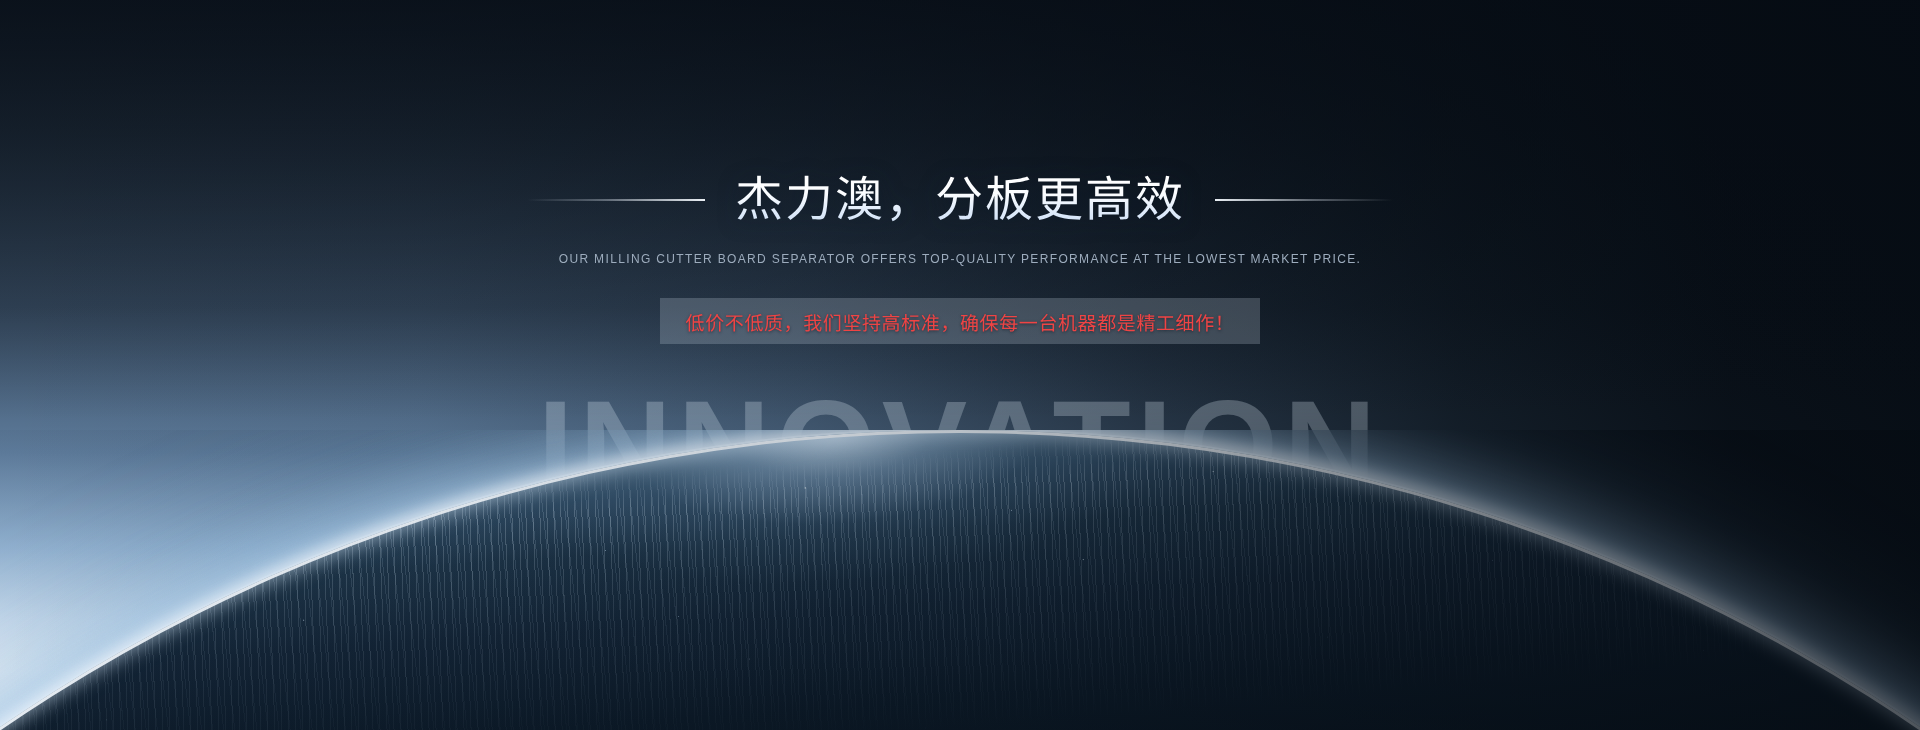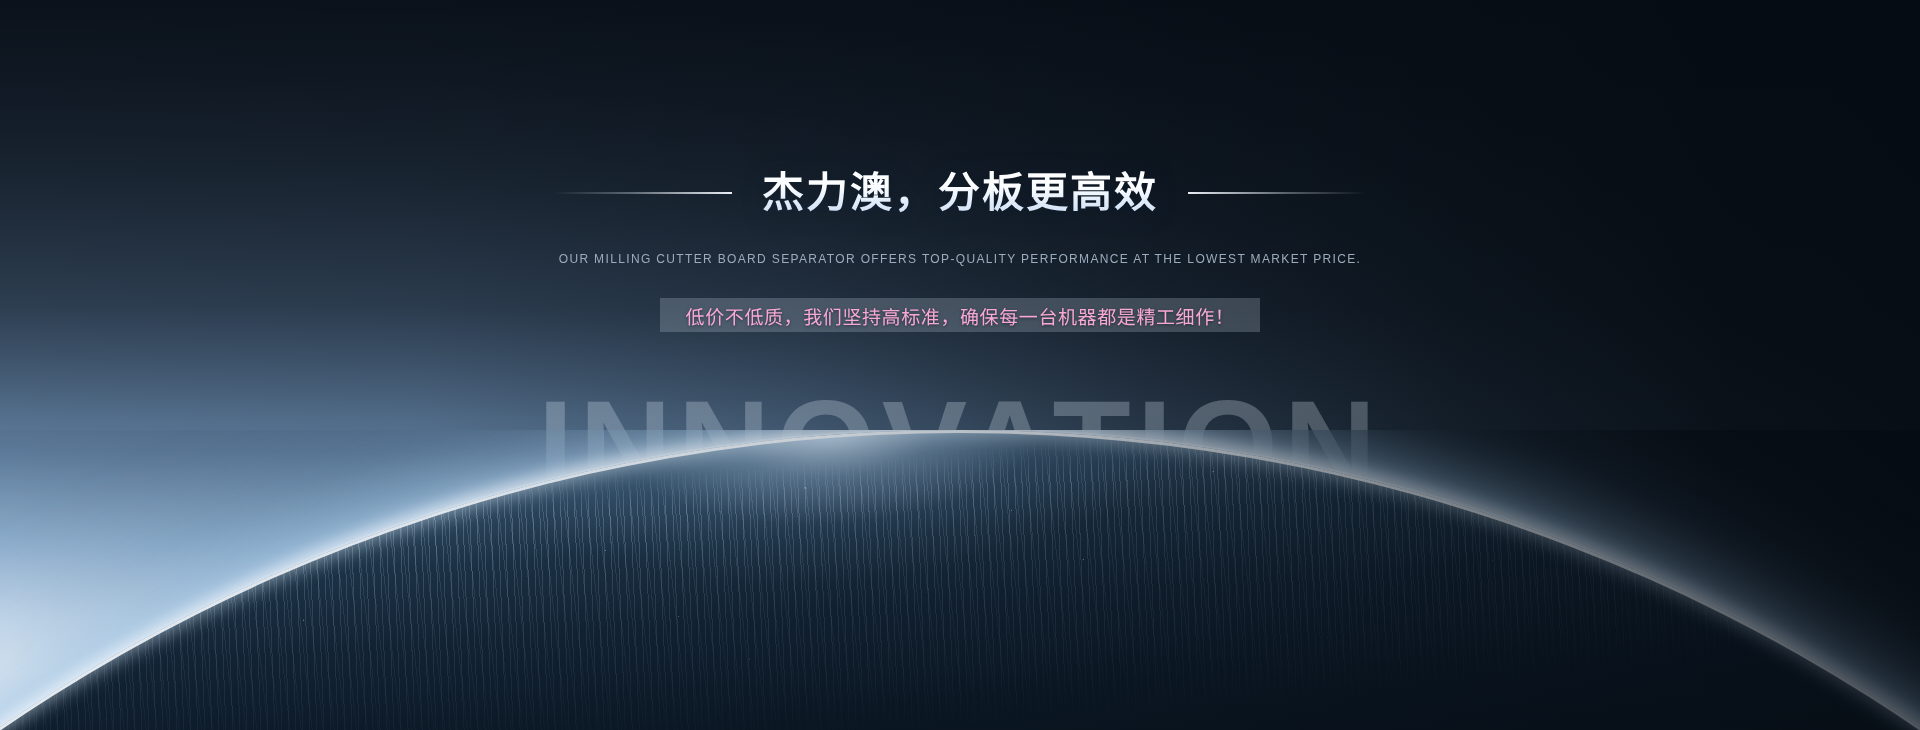--- a/index.html
+++ b/index.html
@@ -284,22 +284,22 @@
       rgba(245,250,255,0.95) 100%);
   }
   .rule-right {
     background: linear-gradient(to left,
       rgba(232,240,250,0.00) 0%,
       rgba(232,240,250,0.35) 45%,
       rgba(245,250,255,0.95) 100%);
   }
 
   .headline {
-    font-size: 42px;
-    font-weight: 700;
+    font-size: 48px;
+    font-weight: 400;
     line-height: 1.08;
     letter-spacing: 2px;
     white-space: nowrap;
     background: linear-gradient(to bottom,
       #ffffff 0%,
       #fbfdff 38%,
       #e2edfb 68%,
       #cddff5 100%);
     -webkit-background-clip: text;
     background-clip: text;
@@ -326,26 +326,26 @@
     top: 298px;
     left: 0;
     right: 0;
     display: flex;
     justify-content: center;
   }
   .tagline {
     display: inline-flex;
     align-items: center;
     justify-content: center;
-    height: 34px;
+    height: 46px;
     padding: 0 26px;
     min-width: 572px;
     box-sizing: border-box;
     background: rgba(214,228,242,0.22);
-    color: #f9a8d4;
+    color: #ef4444;
     font-size: 19px;
     font-weight: 400;
     letter-spacing: 0.6px;
     white-space: nowrap;
     text-shadow: 0 1px 3px rgba(8,18,30,0.55);
   }
 </style>
 </head>
 <body>
 

